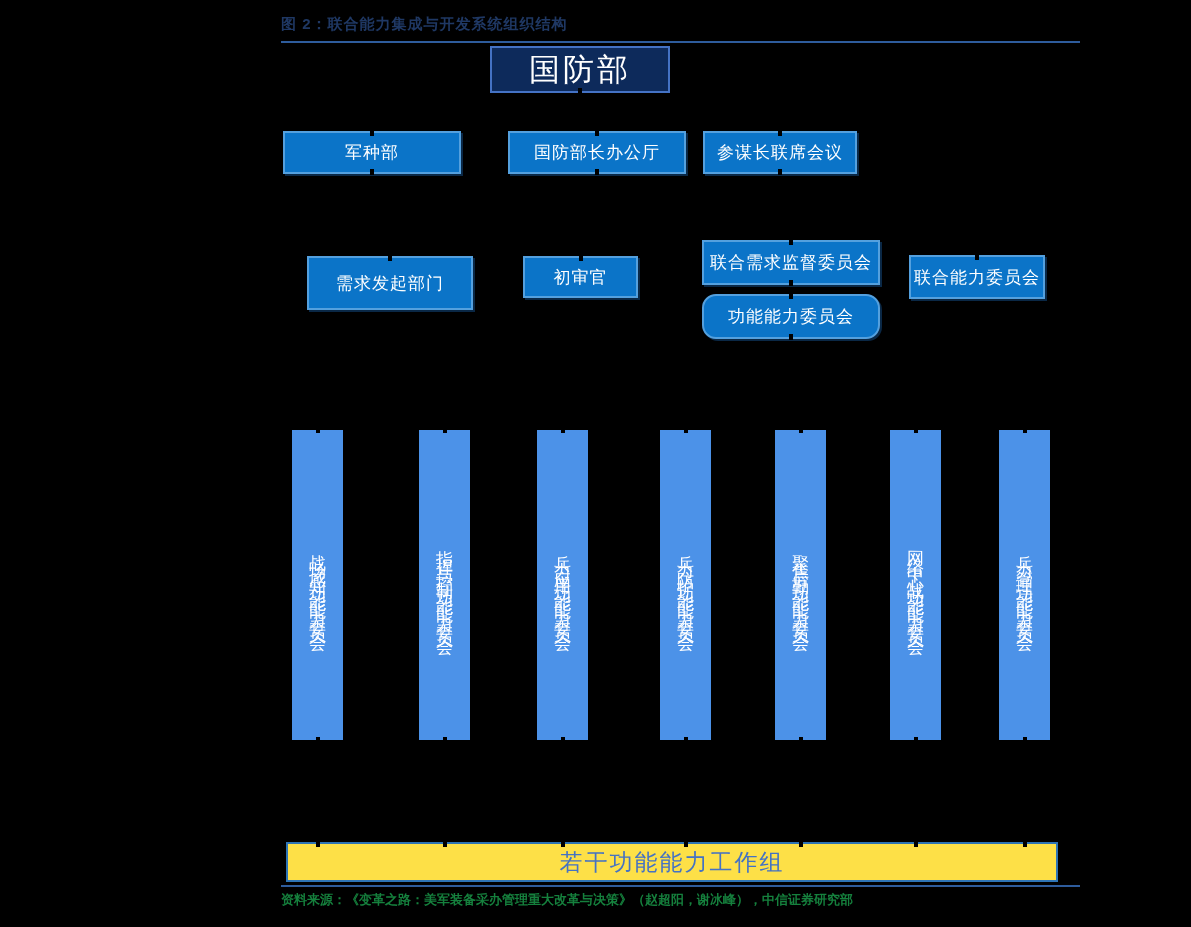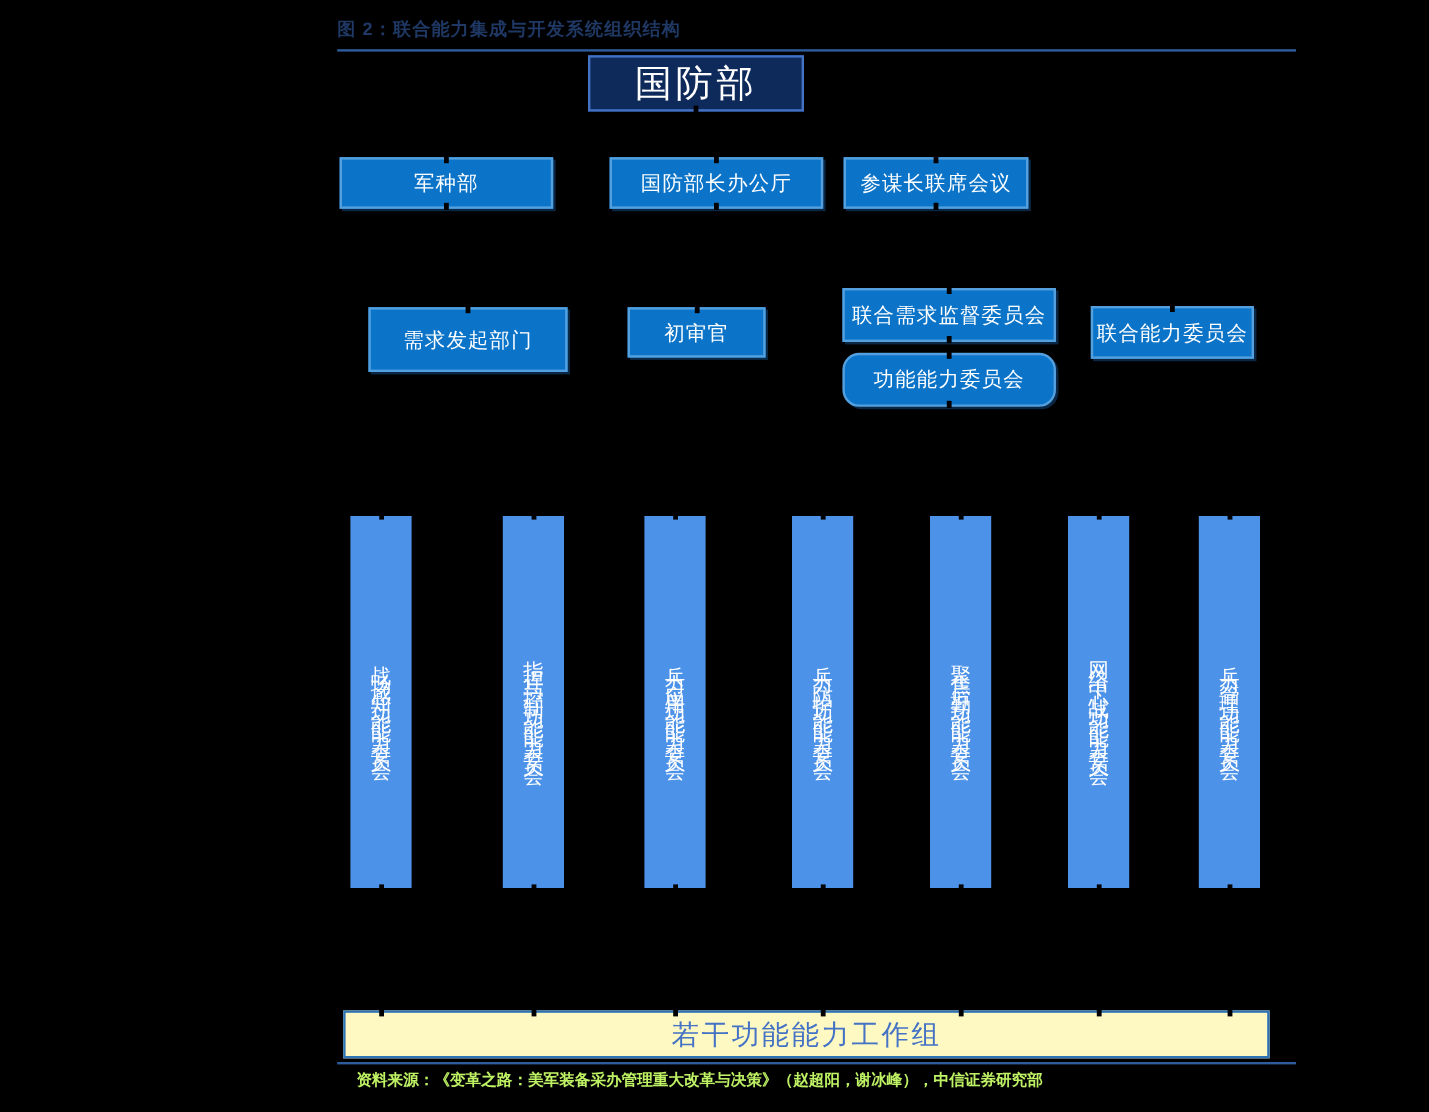--- a/index.html
+++ b/index.html
@@ -83,34 +83,34 @@
   .fcb-1 { left: 292px; }
   .fcb-2 { left: 419px; }
   .fcb-3 { left: 537px; }
   .fcb-4 { left: 660px; }
   .fcb-5 { left: 775px; }
   .fcb-6 { left: 890px; }
   .fcb-7 { left: 999px; }
 
   .box-workgroups {
     left: 286px; top: 842px; width: 772px; height: 40px;
-    background: #fef9c3;
+    background: #fde047;
     border: 2px solid #2E74B5;
     color: #4472C4;
     font-size: 23px;
     letter-spacing: 2px;
   }
 
   .source-note {
     position: absolute;
-    left: 297px;
+    left: 281px;
     top: 891px;
     font-size: 13px;
     font-weight: bold;
-    color: #bef264;
+    color: #15803d;
     font-family: Liberation Mono, monospace;
     white-space: nowrap;
   }
 
   
   .tick-t::before, .tick-b::after {
     content: "";
     position: absolute;
     left: 50%;
     transform: translateX(-50%);

